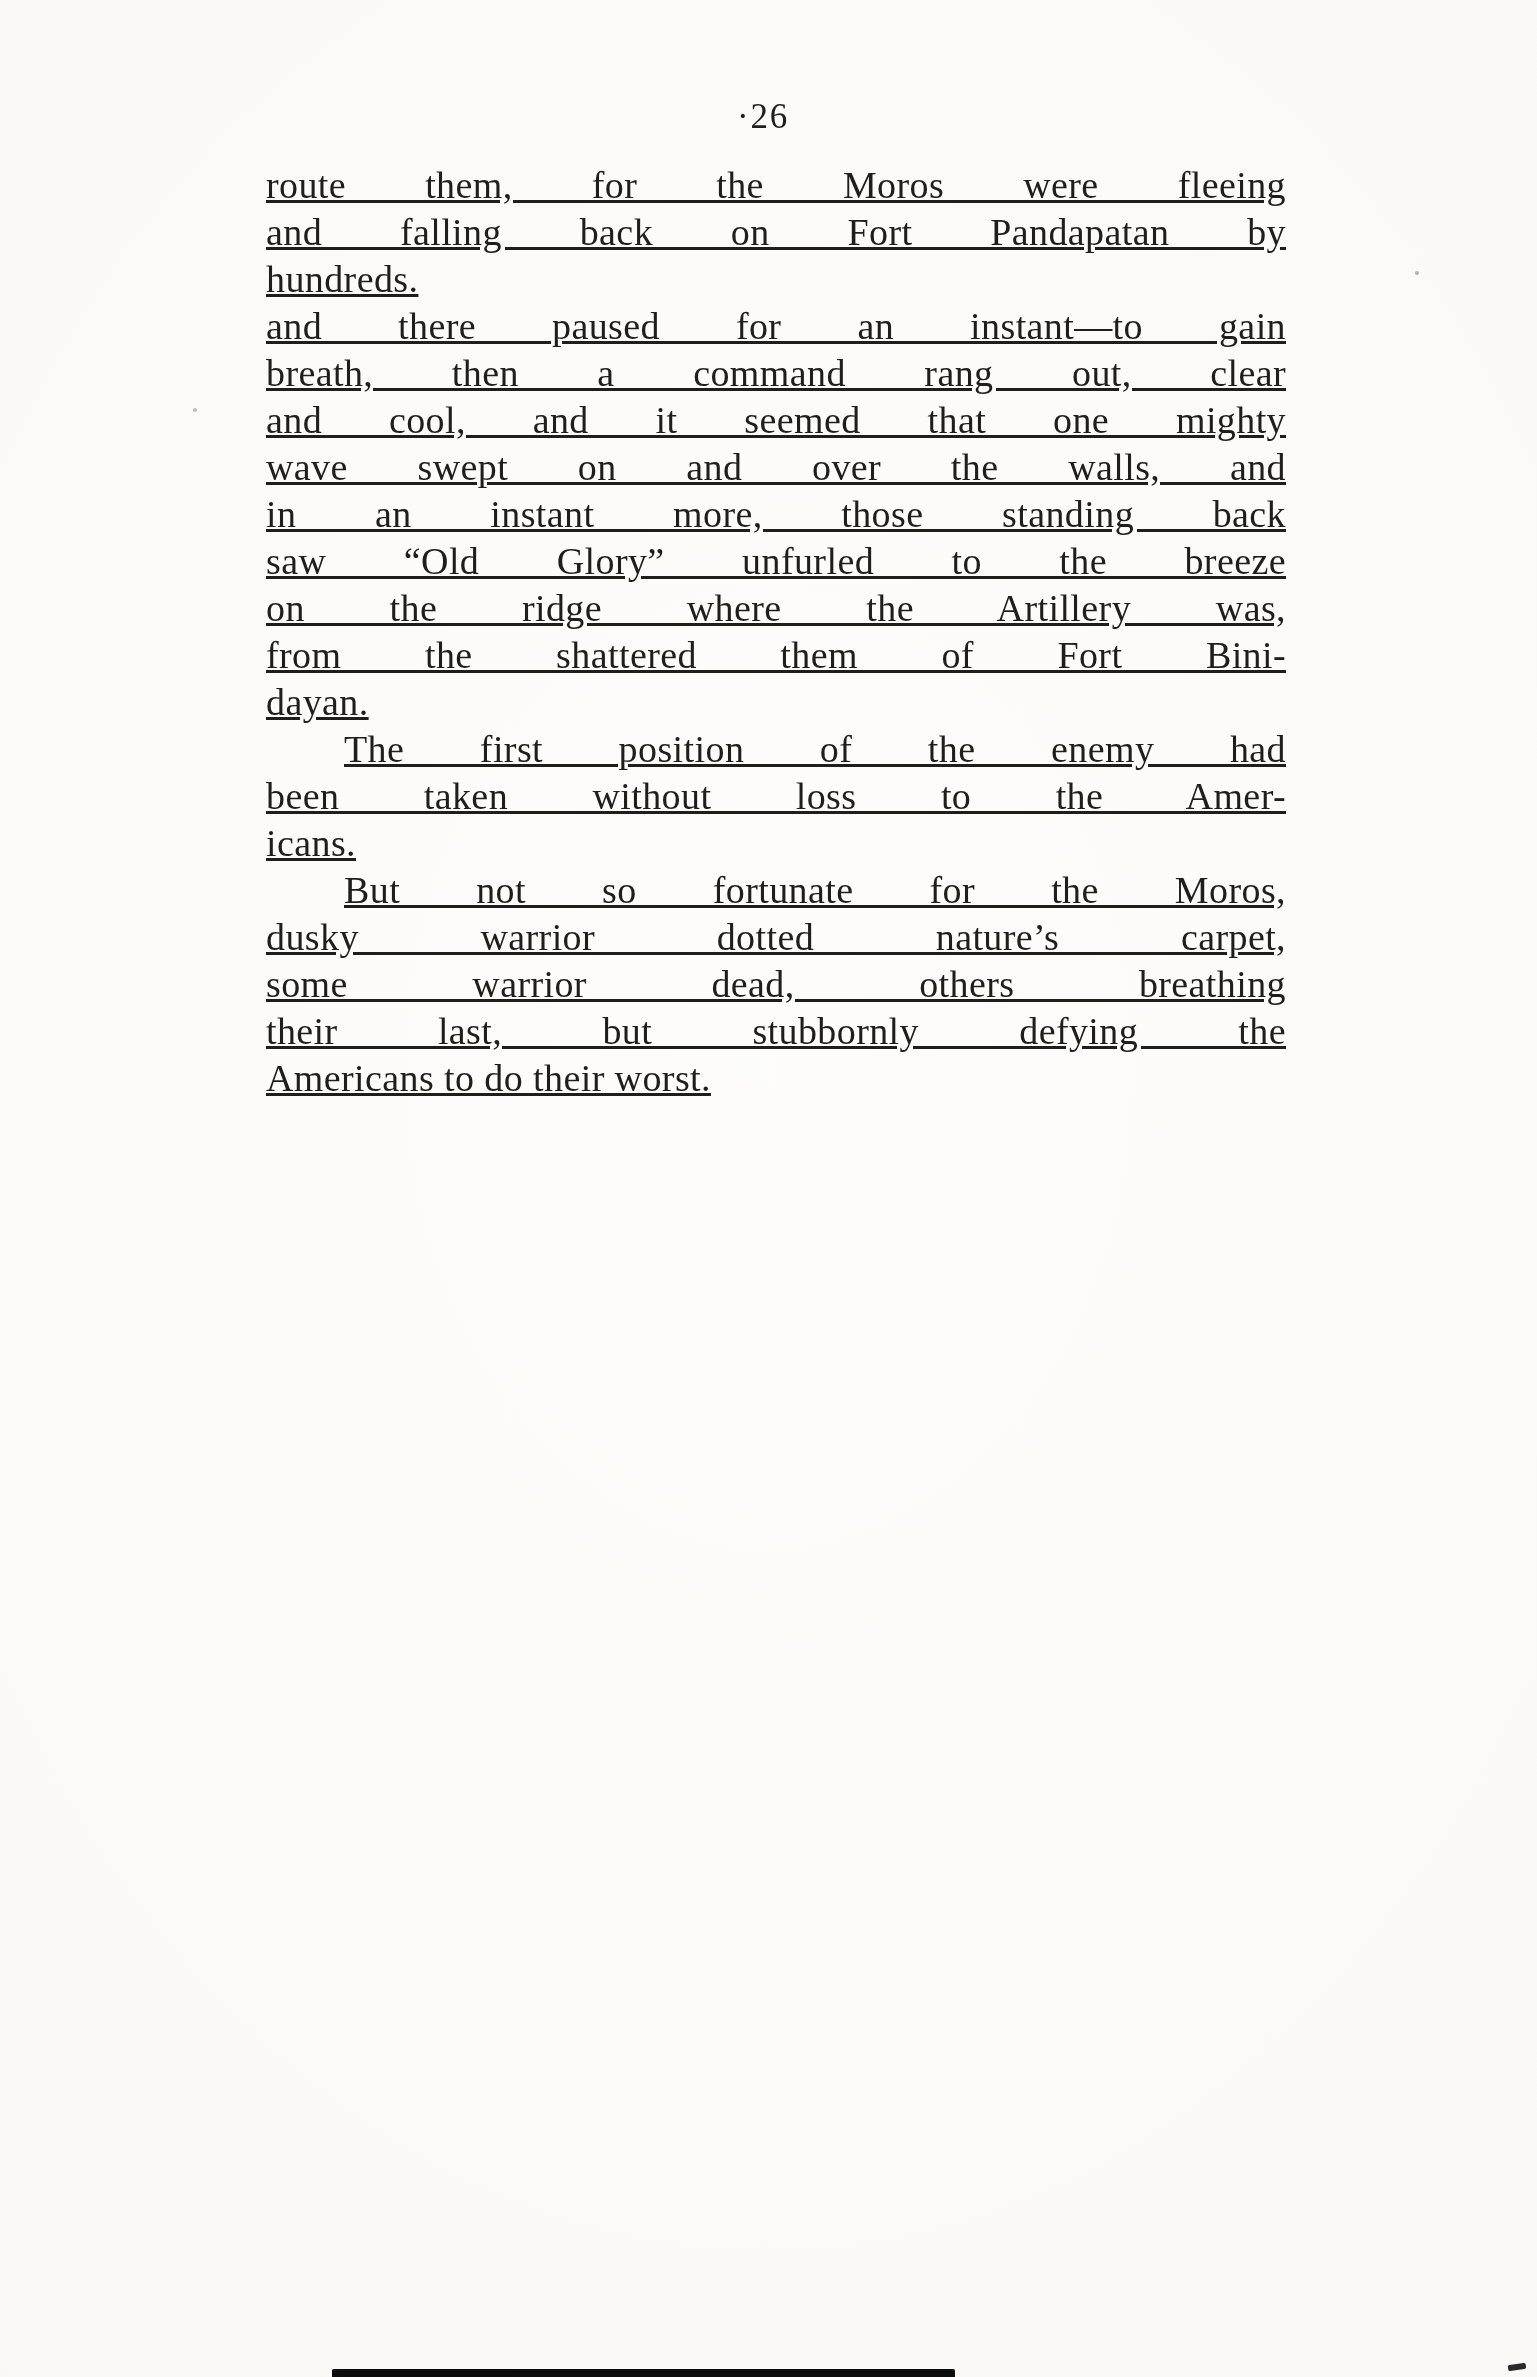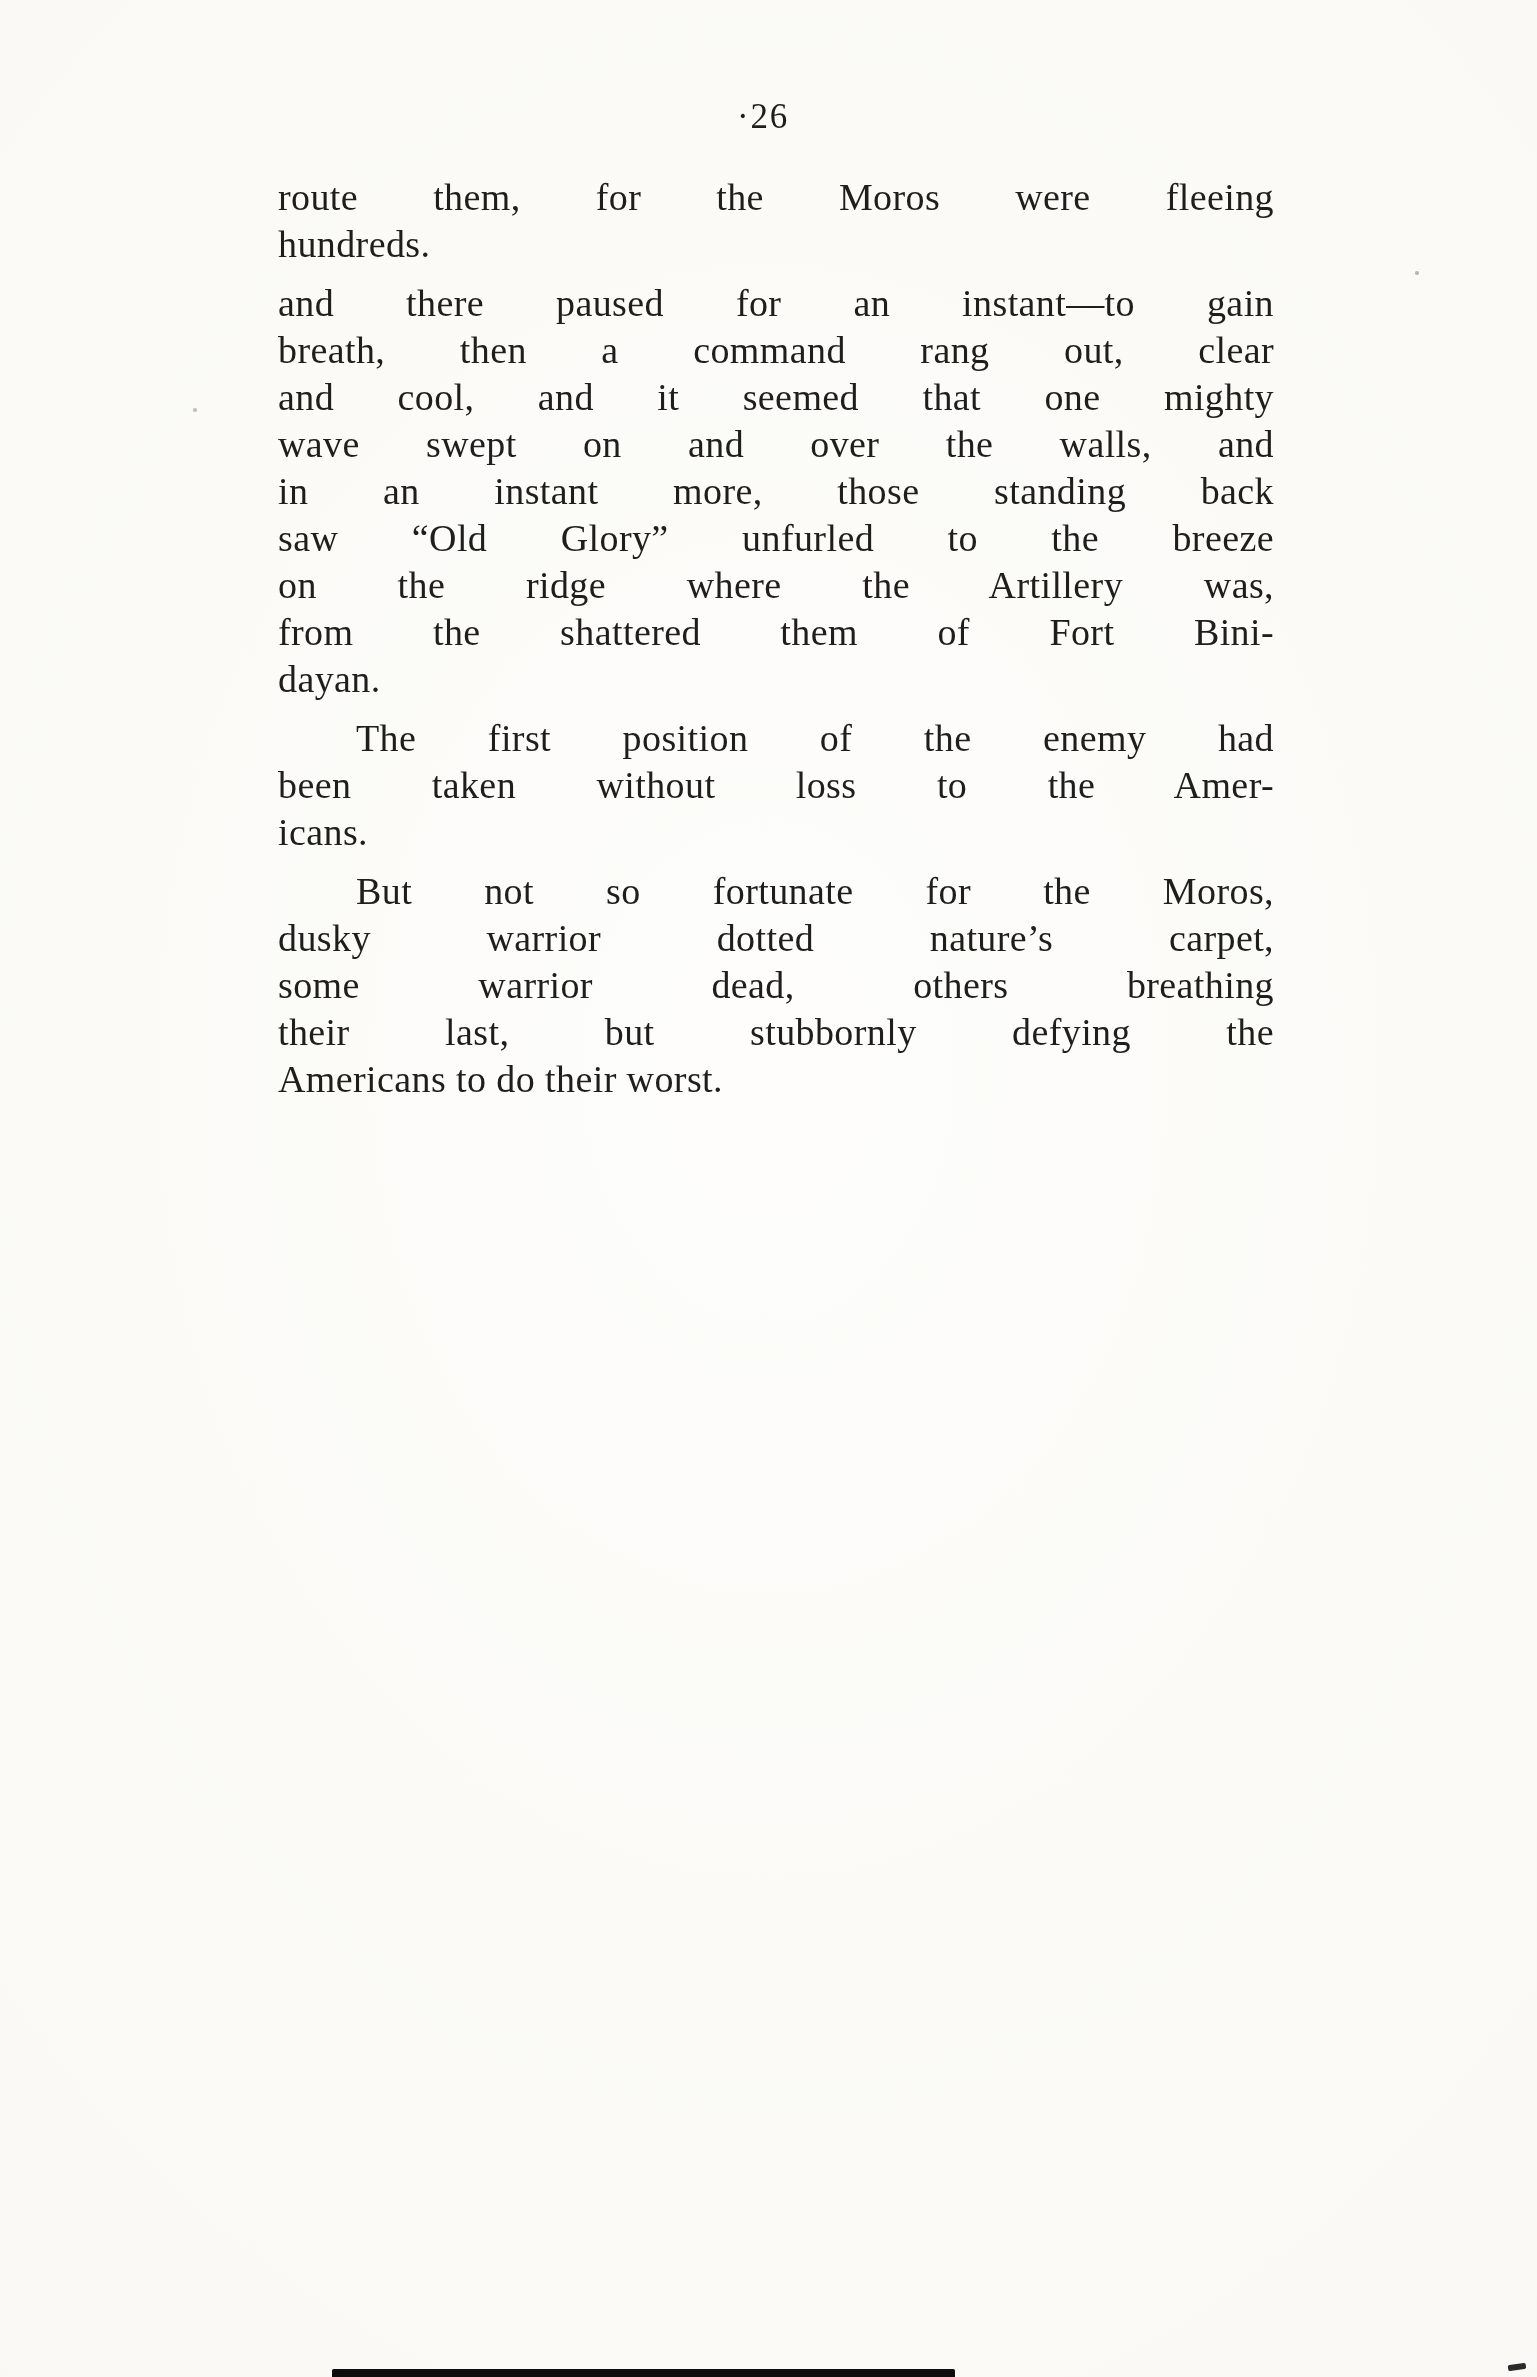--- a/index.html
+++ b/index.html
@@ -33,21 +33,22 @@
     letter-spacing: 1.8px;
     transform: translateX(-5.4px);
   }
   .text-block {
     position: absolute;
     left: 266px;
     top: 162px;
     width: 1020px;
   }
   .paragraph {
-    margin: 12px;
+    margin: 0;
+    text-decoration: underline;
   }
   .line {
     font-size: 38px;
     line-height: 47px;
     height: 47px;
     letter-spacing: 0.4px;
     text-align: justify;
     text-align-last: justify;
     white-space: nowrap;
   }
@@ -98,20 +99,21 @@
 </style>
 </head>
 <body>
 
 <div class="page">
   <div class="page-number">·26</div>
 
   <div class="text-block" id="text-block">
       <div class="paragraph">
         <div class="line">route them, for the Moros were fleeing</div>
+        <div class="line">and falling back on Fort Pandapatan by</div>
         <div class="line last">hundreds.</div>
       </div>
       <div class="paragraph">
         <div class="line">and there paused for an instant—to gain</div>
         <div class="line">breath, then a command rang out, clear</div>
         <div class="line">and cool, and it seemed that one mighty</div>
         <div class="line">wave swept on and over the walls, and</div>
         <div class="line">in an instant more, those standing back</div>
         <div class="line">saw “Old Glory” unfurled to the breeze</div>
         <div class="line">on the ridge where the Artillery was,</div>

